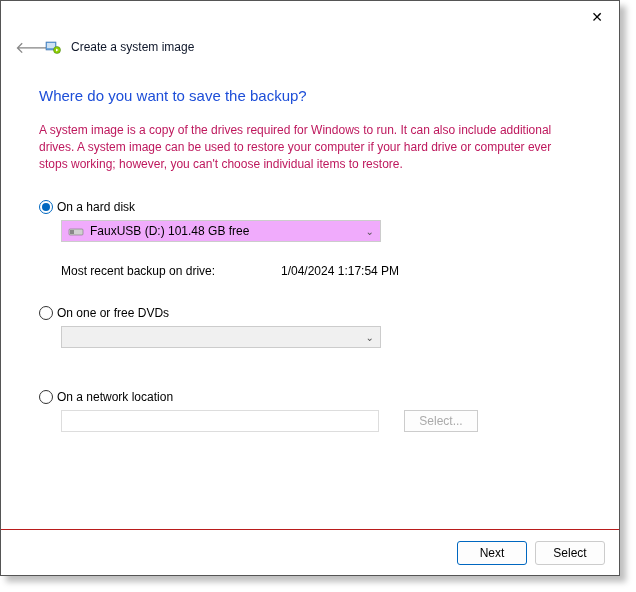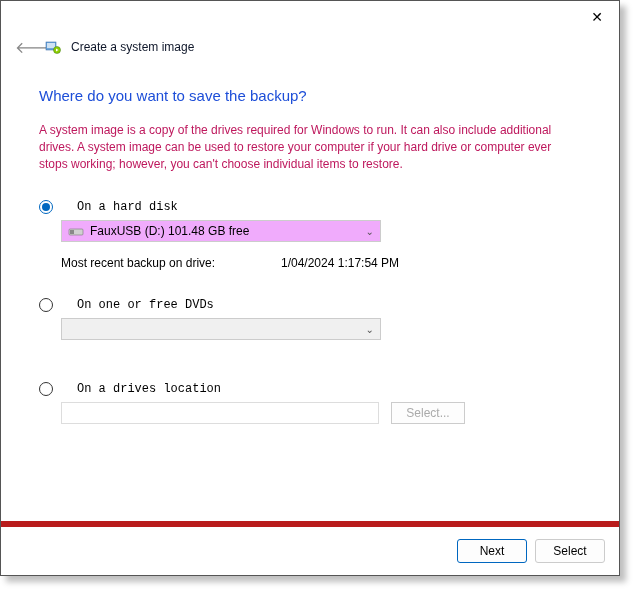--- a/index.html
+++ b/index.html
@@ -71,23 +71,22 @@
       font-size: 12px;
       line-height: 1.4;
       margin-bottom: 28px;
     }
     .option-group {
       margin-bottom: 28px;
     }
     .radio-row {
       display: flex;
       align-items: flex-end;
-      gap: 24px;
+      gap: 4px;
       margin-bottom: 6px;
-      font-family: Liberation Mono, monospace;
     }
     .radio {
       width: 14px;
       height: 14px;
       border-radius: 50%;
       border: 1px solid #333;
       display: inline-flex;
       align-items: center;
       justify-content: center;
       cursor: pointer;
@@ -131,53 +130,53 @@
     .dropdown-text {
       flex: 1;
       font-size: 12px;
     }
     .dropdown-chevron {
       color: #555;
       font-size: 10px;
     }
     .backup-info {
       margin-left: 22px;
-      margin-top: 14px;
+      margin-top: 22px;
       display: flex;
       font-size: 12px;
     }
     .backup-info-label {
       width: 220px;
     }
     .network-row {
       margin-left: 22px;
       display: flex;
-      gap: 12px;
+      gap: 25px;
       align-items: center;
     }
     .network-input {
       width: 318px;
       height: 22px;
       border: 1px solid #ddd;
       background: #fff;
       padding: 0 6px;
       font-size: 12px;
     }
     .select-btn {
       width: 74px;
       height: 22px;
       border: 1px solid #ccc;
       background: #fdfdfd;
       color: #aaa;
       font-size: 12px;
       cursor: default;
     }
     .footer {
-      border-top: 6px solid #b91c1c;
-      height: 54px;
+      border-top: 1px solid #b91c1c;
+      height: 46px;
       display: flex;
       justify-content: flex-end;
       align-items: center;
       padding-right: 14px;
       gap: 8px;
       background: #fff;
     }
     .btn {
       min-width: 70px;
       height: 24px;
@@ -245,21 +244,21 @@
       </div>
       <div class="dropdown disabled">
         <span class="dropdown-text"></span>
         <span class="dropdown-chevron">⌄</span>
       </div>
     </div>
 
     <div class="option-group" style="margin-top:42px">
       <div class="radio-row">
         <span class="radio"></span>
-        <span class="radio-label">On a drives location</span>
+        <span class="radio-label">On a network location</span>
       </div>
       <div class="network-row">
         <input class="network-input" type="text" disabled="" style="">
         <button class="select-btn" disabled="">Select...</button>
       </div>
     </div>
   </div>
 
   <div class="footer">
     <button class="btn primary">Next</button>

